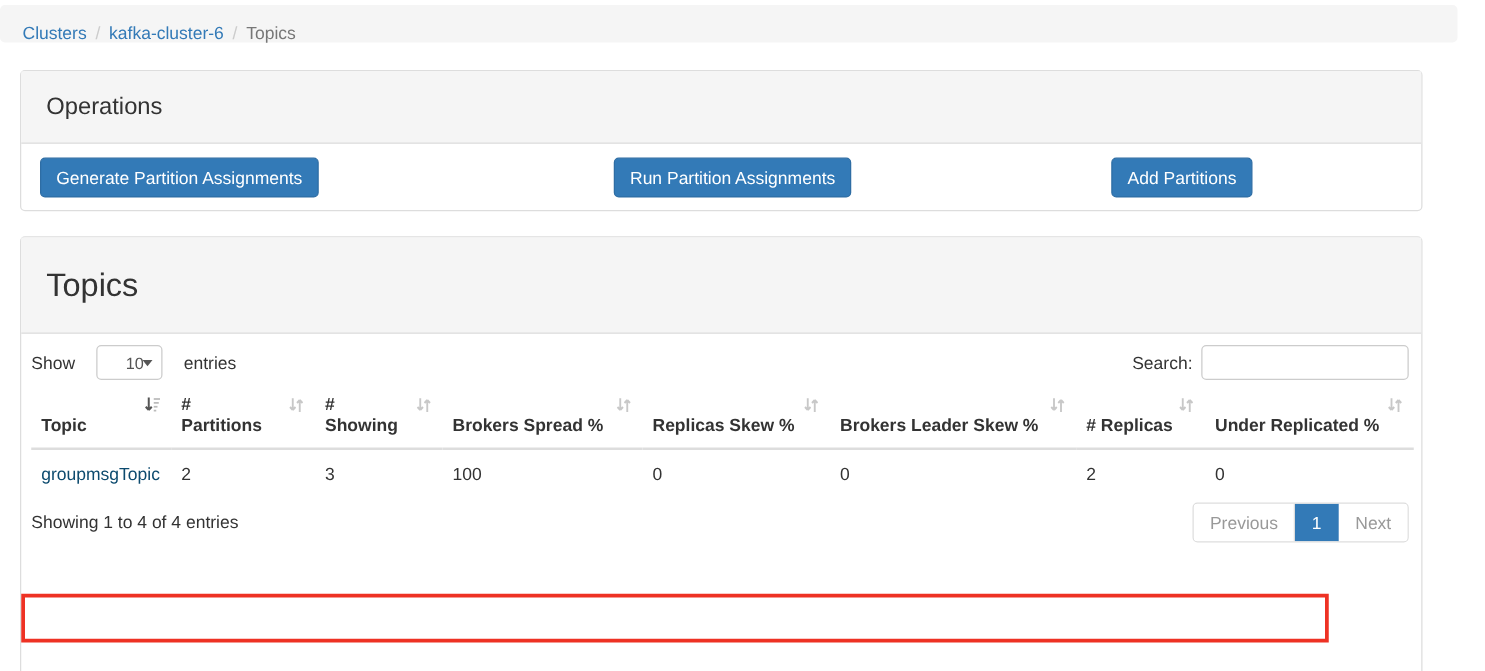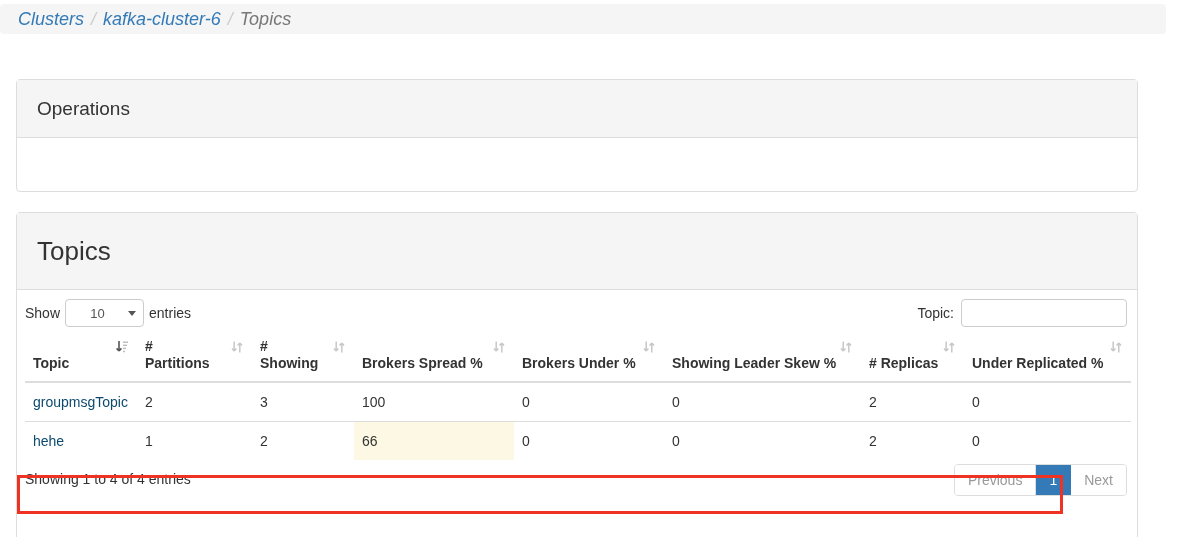--- a/index.html
+++ b/index.html
@@ -20,45 +20,43 @@
   
   .breadcrumb-bar {
     position: absolute;
     left: 0;
     top: 4px;
     width: 1166px;
     height: 30px;
     background: #f5f5f5;
     border-radius: 4px;
     display: flex;
-    align-items: center;
+    align-items: flex-end;
     padding-left: 18px;
     box-sizing: border-box;
-    font-size: 18px;
-    font-style: italic;
+    font-size: 14px;
   }
   .crumb-link {
     color: #337ab7;
     text-decoration: none;
     cursor: pointer;
   }
   .crumb-sep {
     color: #cccccc;
     padding: 0 7px;
   }
   .crumb-active { color: #777777; }
 
   
   .panel {
     position: absolute;
     background: #ffffff;
     border: 1px solid #dddddd;
     border-radius: 4px;
     box-sizing: border-box;
-    margin-top: 23px;
   }
   .panel-heading {
     background: #f5f5f5;
     border-bottom: 1px solid #dddddd;
     box-sizing: border-box;
   }
   .panel-title {
     margin: 0;
     color: #333333;
     font-weight: normal;
@@ -114,34 +112,34 @@
     position: relative;
     height: 42px;
   }
   .dt-length {
     position: absolute;
     left: 0;
     top: 9px;
     font-size: 14px;
     display: flex;
     align-items: center;
-    gap: 5px;
+    gap: 17px;
   }
   .dt-select {
     appearance: none;
     -webkit-appearance: none;
     background: #ffffff;
     border: 1px solid #cccccc;
     border-radius: 4px;
     height: 28px;
-    width: 79px;
+    width: 53px;
     font-size: 13px;
     font-family: "Liberation Sans", sans-serif;
     color: #555555;
-    text-align: center;
+    text-align: right;
     padding-right: 14px;
     cursor: pointer;
   }
   .select-wrap { position: relative; display: inline-block; }
   .select-caret {
     position: absolute;
     right: 8px;
     top: 12px;
     width: 0; height: 0;
     border-left: 4px solid transparent;
@@ -279,40 +277,45 @@
     <a class="crumb-link">Clusters</a>
     <span class="crumb-sep">/</span>
     <a class="crumb-link">kafka-cluster-6</a>
     <span class="crumb-sep">/</span>
     <span class="crumb-active">Topics</span>
   </div>
 
   <div class="panel" id="ops-panel">
     <div class="panel-heading" id="ops-heading">
       <h3 class="panel-title">Operations</h3>
+    </div>
+    <div id="ops-body">
+      <button class="btn" id="btn-generate">Generate Partition Assignments</button>
+      <button class="btn" id="btn-run">Run Partition Assignments</button>
+      <button class="btn" id="btn-add">Add Partitions</button>
     </div>
   </div>
 
   <div class="panel" id="topics-panel">
     <div class="panel-heading" id="topics-heading">
       <h3 class="panel-title">Topics</h3>
     </div>
     <div id="topics-body">
 
       <div class="dt-controls">
         <div class="dt-length">
           <span>Show</span>
           <span class="select-wrap">
             <select class="dt-select" id="page-length-select"><option value="10">10</option><option value="25">25</option><option value="50">50</option><option value="100">100</option></select>
             <span class="select-caret"></span>
           </span>
           <span>entries</span>
         </div>
         <div class="dt-filter">
-          <span>Topic:</span>
+          <span>Search:</span>
           <input class="dt-search-input" type="text" placeholder="" style="">
         </div>
       </div>
 
       <table class="dt">
         <colgroup>
           <col class="c-topic">
             <col class="c-part">
             <col class="c-brok">
             <col class="c-spread">
@@ -350,28 +353,28 @@
                   </svg></span>
               </th>
               <th>
                 <div>Brokers Spread %</div>
                 <span class="sort-icon"><svg viewBox="0 0 14 14" width="14" height="14">
                     <path d="M4.2 1.5 L4.2 11 M4.2 11 L2 8.6 M4.2 11 L6.4 8.6" stroke="#c8c8c8" stroke-width="1.5" fill="none"></path>
                     <path d="M9.8 12.5 L9.8 3 M9.8 3 L7.6 5.4 M9.8 3 L12 5.4" stroke="#c8c8c8" stroke-width="1.5" fill="none"></path>
                   </svg></span>
               </th>
               <th>
-                <div>Brokers Under %</div>
-                <span class="sort-icon"><svg viewBox="0 0 14 14" width="14" height="14">
-                    <path d="M4.2 1.5 L4.2 11 M4.2 11 L2 8.6 M4.2 11 L6.4 8.6" stroke="#c8c8c8" stroke-width="1.5" fill="none"></path>
-                    <path d="M9.8 12.5 L9.8 3 M9.8 3 L7.6 5.4 M9.8 3 L12 5.4" stroke="#c8c8c8" stroke-width="1.5" fill="none"></path>
-                  </svg></span>
-              </th>
-              <th>
-                <div>Showing Leader Skew %</div>
+                <div>Replicas Skew %</div>
+                <span class="sort-icon"><svg viewBox="0 0 14 14" width="14" height="14">
+                    <path d="M4.2 1.5 L4.2 11 M4.2 11 L2 8.6 M4.2 11 L6.4 8.6" stroke="#c8c8c8" stroke-width="1.5" fill="none"></path>
+                    <path d="M9.8 12.5 L9.8 3 M9.8 3 L7.6 5.4 M9.8 3 L12 5.4" stroke="#c8c8c8" stroke-width="1.5" fill="none"></path>
+                  </svg></span>
+              </th>
+              <th>
+                <div>Brokers Leader Skew %</div>
                 <span class="sort-icon"><svg viewBox="0 0 14 14" width="14" height="14">
                     <path d="M4.2 1.5 L4.2 11 M4.2 11 L2 8.6 M4.2 11 L6.4 8.6" stroke="#c8c8c8" stroke-width="1.5" fill="none"></path>
                     <path d="M9.8 12.5 L9.8 3 M9.8 3 L7.6 5.4 M9.8 3 L12 5.4" stroke="#c8c8c8" stroke-width="1.5" fill="none"></path>
                   </svg></span>
               </th>
               <th>
                 <div># Replicas</div>
                 <span class="sort-icon"><svg viewBox="0 0 14 14" width="14" height="14">
                     <path d="M4.2 1.5 L4.2 11 M4.2 11 L2 8.6 M4.2 11 L6.4 8.6" stroke="#c8c8c8" stroke-width="1.5" fill="none"></path>
                     <path d="M9.8 12.5 L9.8 3 M9.8 3 L7.6 5.4 M9.8 3 L12 5.4" stroke="#c8c8c8" stroke-width="1.5" fill="none"></path>
@@ -390,30 +393,20 @@
             <tr>
               <td><a class="topic-link">groupmsgTopic</a></td>
               <td>2</td>
               <td>3</td>
               <td>100</td>
               <td>0</td>
               <td>0</td>
               <td>2</td>
               <td>0</td>
             </tr>
-            <tr>
-              <td><a class="topic-link">hehe</a></td>
-              <td>1</td>
-              <td>2</td>
-              <td class="warn">66</td>
-              <td>0</td>
-              <td>0</td>
-              <td>2</td>
-              <td>0</td>
-            </tr>
           </tbody>
       </table>
 
       <div class="dt-footer">
         <div class="dt-info">Showing 1 to 4 of 4 entries</div>
         <div class="dt-paginate" id="pagination">
             <div class="page-btn disabled">Previous</div>
             <div class="page-btn active">1</div>
             <div class="page-btn disabled">Next</div>
           </div>

